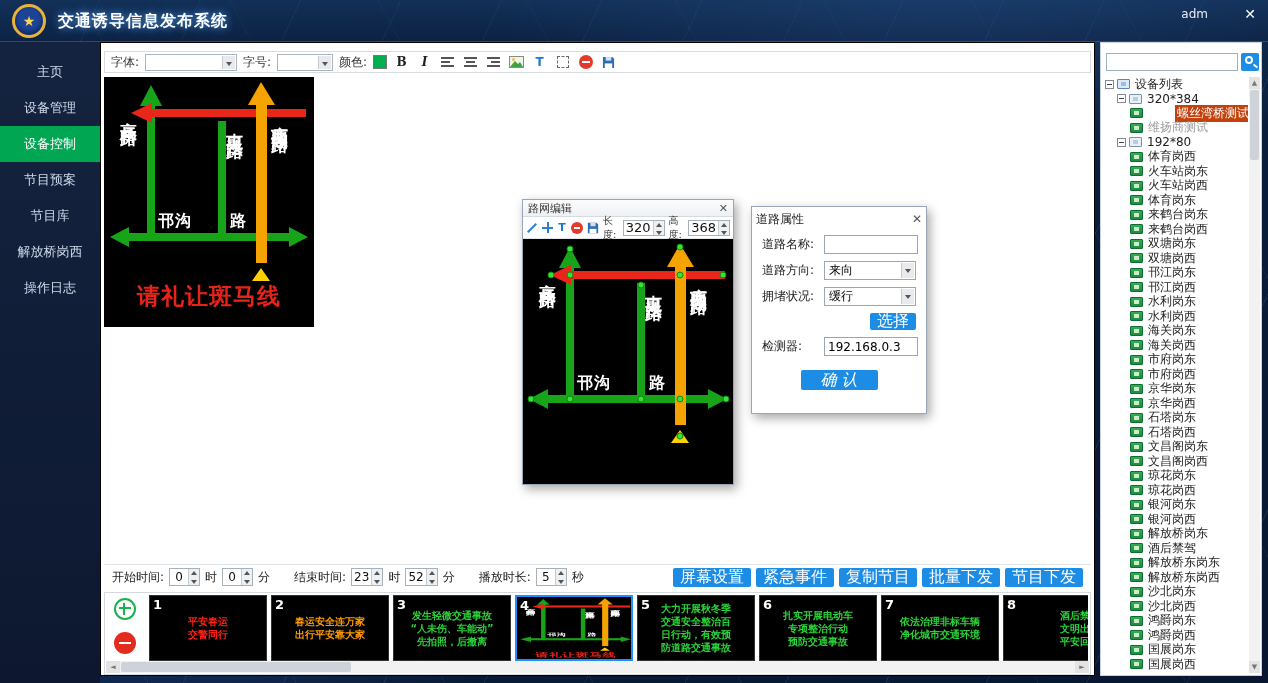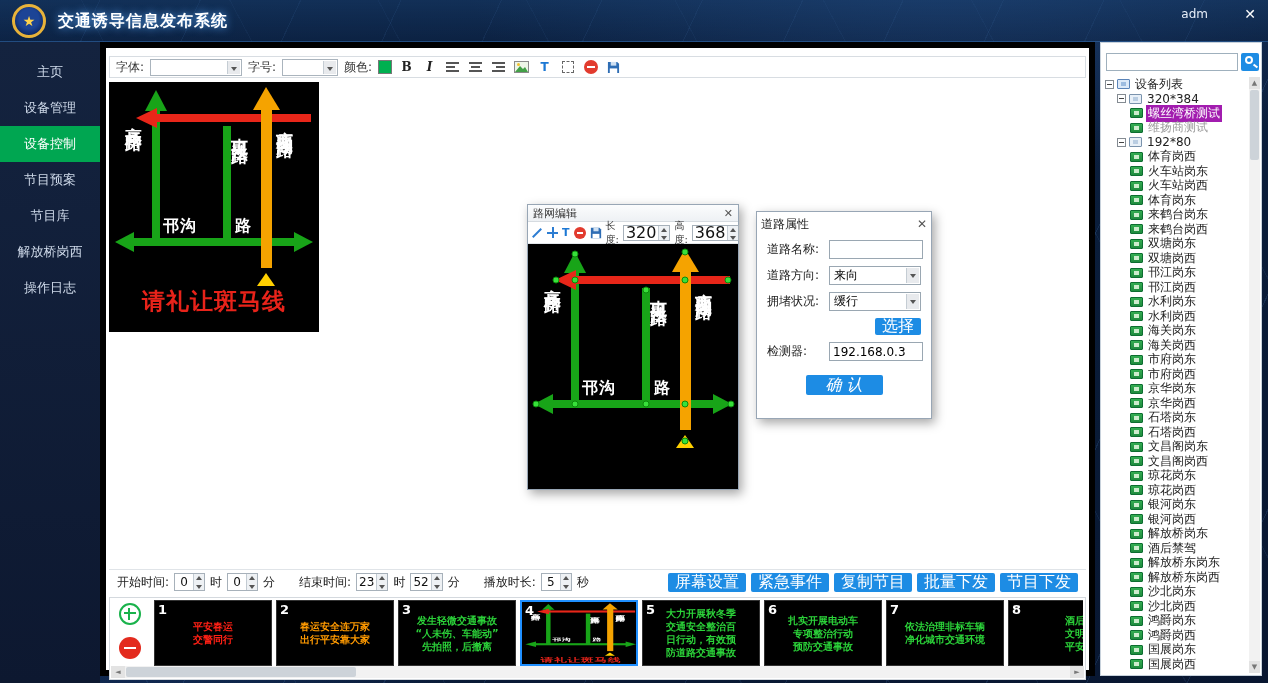--- a/index.html
+++ b/index.html
@@ -21,21 +21,21 @@
 .app-title{position:absolute;left:58px;top:0;line-height:42px;font-size:16px;font-weight:bold;color:#fff;letter-spacing:1px;text-shadow:0 0 8px rgba(90,170,255,.95);}
 .hdr-user{position:absolute;right:60px;top:7px;color:#e6edf8;font-size:12px;}
 .hdr-close{position:absolute;right:8px;top:4px;width:20px;height:20px;color:#fff;font-size:14px;text-align:center;line-height:20px;cursor:pointer;}
 
 
 .sidebar{position:absolute;left:0;top:42px;width:100px;height:641px;background:linear-gradient(180deg,#14233f,#0d1830);padding-top:12px;}
 .side-item{height:36px;line-height:36px;text-align:center;color:#cfdaea;font-size:13px;cursor:pointer;}
 .side-item.active{background:#00a651;color:#fff;}
 
 
-.main{position:absolute;left:100px;top:42px;width:995px;height:634px;background:#fff;border:6px solid #000000;}
+.main{position:absolute;left:100px;top:42px;width:995px;height:634px;background:#fff;border:1px solid #000000;}
 .main-toolbar{position:absolute;left:3px;top:8px;right:3px;height:22px;border:1px solid #d8dde2;display:flex;align-items:center;gap:6px;padding:0 6px;background:#fff;}
 .tb-label{color:#333;}
 .tb-select{height:17px;border:1px solid #aab4bd;background:#fff;position:relative;display:inline-block;cursor:pointer;}
 .tb-select .caret{position:absolute;right:1px;top:1px;bottom:1px;width:13px;background:#e8eaed;border-left:1px solid #c5cdd4;}
 .caret::after{content:"";position:absolute;left:3px;top:6px;border-left:3px solid transparent;border-right:3px solid transparent;border-top:4px solid #555;}
 .w90{width:92px;}.w55{width:56px;}
 .color-swatch{width:14px;height:14px;border:1px solid #777;display:inline-block;cursor:pointer;}
 .tb-btn{min-width:17px;height:17px;display:inline-flex;align-items:center;justify-content:center;font-size:12px;color:#222;cursor:pointer;}
 .tb-btn.bold{font-weight:bold;font-family:"DejaVu Serif",serif;}
 .tb-btn.italic{font-style:italic;font-weight:bold;font-family:"DejaVu Serif",serif;}
@@ -76,21 +76,21 @@
 .etb-btn .red-minus{width:12px;height:12px;}
 .etb-btn .red-minus::after{top:5px;}
 .editor-canvas{width:210px;height:245px;background:#000;overflow:hidden;cursor:crosshair;}
 .spin{display:inline-flex;height:18px;border:1px solid #a7b1ba;background:#fff;}
 .spin-val{min-width:18px;padding:0 2px;display:flex;align-items:center;justify-content:center;font-size:12px;color:#111;}
 .spin-btns{width:11px;border-left:1px solid #c3cbd2;display:flex;flex-direction:column;}
 .spin-btns i{flex:1;position:relative;background:#eef1f4;cursor:pointer;}
 .spin-btns i.up::after{content:"";position:absolute;left:2px;top:2px;border-left:3px solid transparent;border-right:3px solid transparent;border-bottom:4px solid #555;}
 .spin-btns i.dn::after{content:"";position:absolute;left:2px;top:3px;border-left:3px solid transparent;border-right:3px solid transparent;border-top:4px solid #555;}
 .spin.small{height:16px;}
-.spin.small .spin-val{min-width:20px;font-size:16px;}
+.spin.small .spin-val{min-width:20px;font-size:13px;}
 
 .props-dialog{left:650px;top:163px;width:176px;height:208px;padding:3px 10px 0 10px;}
 .dlg-title2{display:flex;justify-content:space-between;align-items:center;height:18px;font-size:12px;color:#222;margin:0 -6px;}
 .prow{display:flex;align-items:center;margin-top:7px;}
 .plabel{width:62px;font-size:12px;color:#222;flex:0 0 auto;}
 .pinput{width:94px;height:19px;border:1px solid #9aa7b2;font-size:12px;padding:0 3px;font-family:inherit;}
 .pselect{position:relative;width:94px;height:19px;border:1px solid #9aa7b2;display:flex;align-items:center;padding:0 16px 0 4px;font-size:12px;cursor:pointer;}
 .pselect .caret{position:absolute;right:1px;top:1px;bottom:1px;width:13px;background:#e8eaed;border-left:1px solid #c5cdd4;}
 .blue-btn{background:#1d8ce4;color:#fff;border:none;border-radius:2px;font-size:16px;cursor:pointer;display:inline-flex;align-items:center;justify-content:center;font-family:inherit;}
 .row-right{justify-content:flex-end;}
@@ -137,21 +137,21 @@
 .tree-row.leaf{padding-left:27px;}
 .twisty{width:9px;height:9px;border:1px solid #848b92;background:#fff;position:relative;flex:0 0 auto;}
 .twisty::after{content:"";position:absolute;left:1px;right:1px;top:3px;height:1px;background:#444;}
 .node-icon{width:13px;height:10px;flex:0 0 auto;border:1px solid #0d6e31;background:linear-gradient(#34ad52,#1f8b3e);position:relative;border-radius:1px;}
 .node-icon::after{content:"";position:absolute;left:3px;top:2px;right:3px;bottom:2px;background:#cdeccd;}
 .tree-row.root .node-icon{background:#dce9f8;border-color:#5b84b8;}
 .tree-row.root .node-icon::after{background:#9dbce0;}
 .tree-row.group .node-icon{background:#e8f0f8;border-color:#7a93ad;}
 .tree-row.group .node-icon::after{background:#b9cde2;}
 .tree-label{padding:0 2px;}
-.tree-row.sel .tree-label{background:#a21caf;color:#fff;}
+.tree-row.sel .tree-label{background:#c2410c;color:#fff;margin-left:29px;}
 .tree-row.dim .tree-label{color:#999;}
 .vscroll{position:absolute;right:1px;top:34px;width:11px;bottom:2px;background:#f2f2f2;}
 .vs-btn{position:absolute;left:0;width:11px;height:12px;background:#e3e3e3;color:#777;font-size:7px;display:flex;align-items:center;justify-content:center;cursor:pointer;}
 .vs-up{top:0;}.vs-dn{bottom:0;}
 .vs-thumb{position:absolute;left:1px;top:13px;width:9px;height:70px;background:#cdd3d9;border-radius:2px;cursor:pointer;}
 </style>
 </head>
 <body>
 
 <div class="app">

